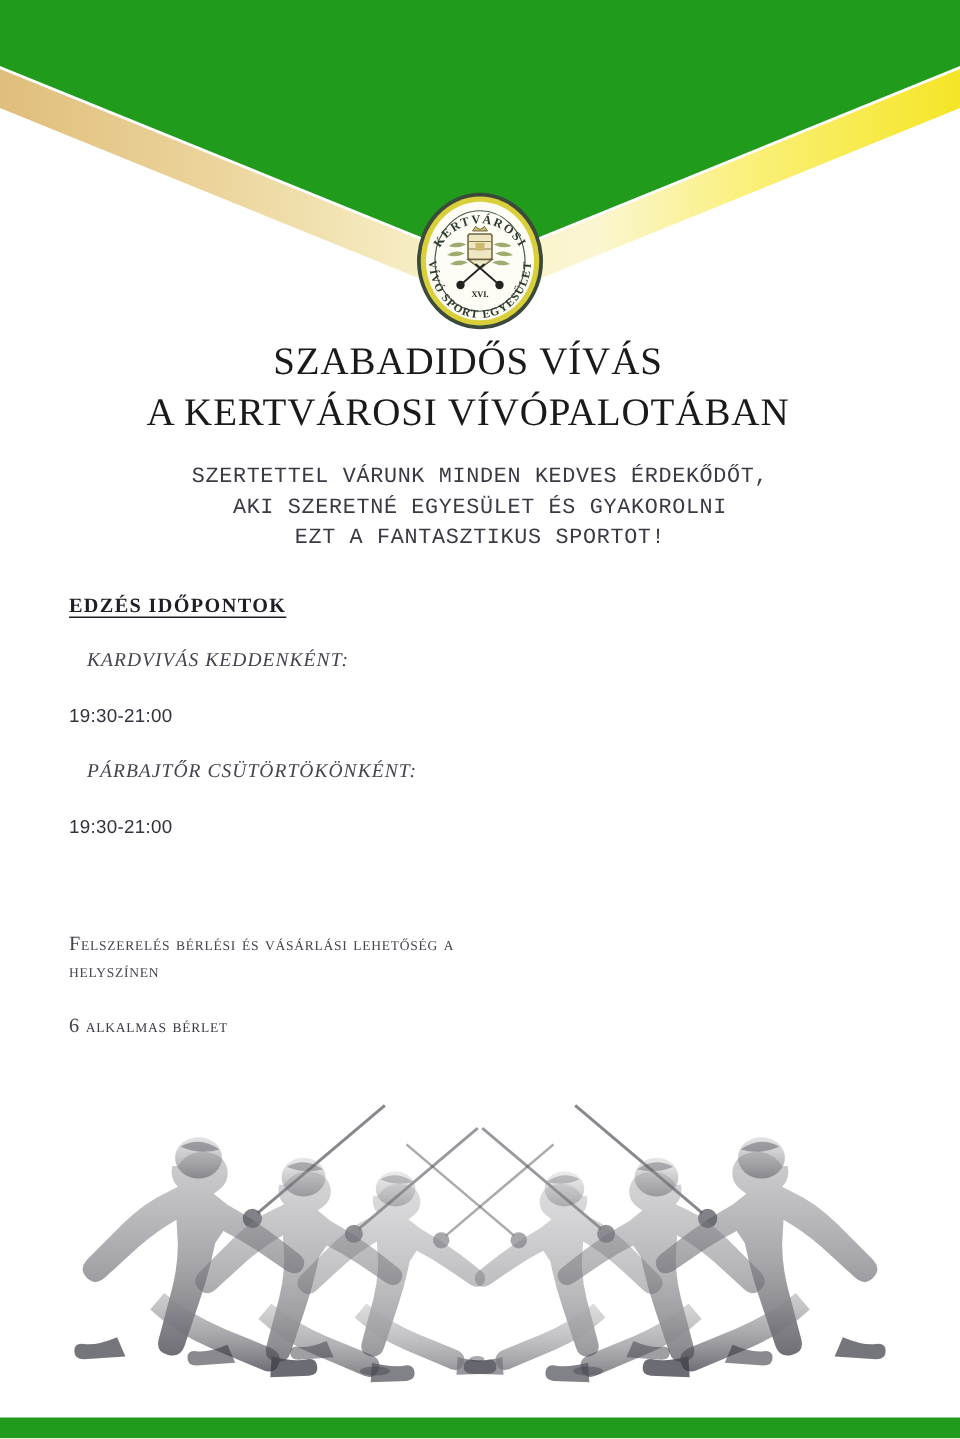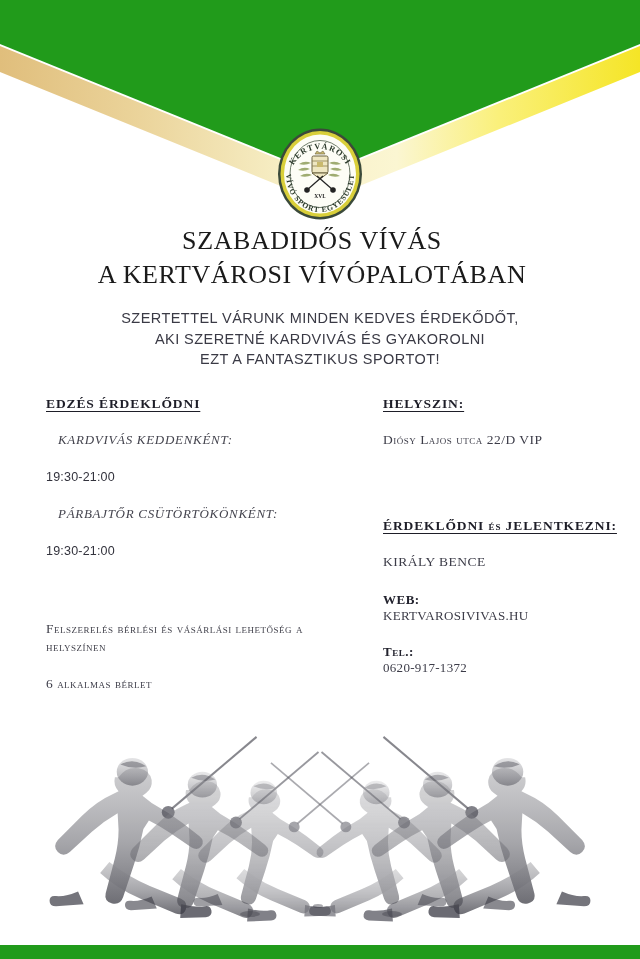--- a/index.html
+++ b/index.html
@@ -55,21 +55,21 @@
   }
 
   .subtitle-block {
     position: absolute;
     left: 0;
     top: 308px;
     width: 640px;
     text-align: center;
   }
   .subtitle-line {
-    font-family: Liberation Sans, sans-serif;
+    font-family: Liberation Mono, monospace;
     font-size: 14.5px;
     letter-spacing: 0.45px;
     color: #3a3a45;
     line-height: 1.42;
     white-space: nowrap;
   }
 
   
   .col-left {
     position: absolute;
@@ -234,46 +234,35 @@
     </svg>
   </div>
 
   <div class="title-block">
     <div class="title-line">SZABADIDŐS VÍVÁS</div>
     <div class="title-line">A KERTVÁROSI VÍVÓPALOTÁBAN</div>
   </div>
 
   <div class="subtitle-block">
     <div class="subtitle-line">SZERTETTEL VÁRUNK MINDEN KEDVES ÉRDEKŐDŐT,</div>
-    <div class="subtitle-line">AKI SZERETNÉ KARDVIVÁS ÉS GYAKOROLNI</div>
+    <div class="subtitle-line">AKI SZERETNÉ EGYESÜLET ÉS GYAKOROLNI</div>
     <div class="subtitle-line">EZT A FANTASZTIKUS SPORTOT!</div>
   </div>
 
   <div class="col-left">
-    <div class="sec-head">EDZÉS ÉRDEKLŐDNI</div>
+    <div class="sec-head">EDZÉS IDŐPONTOK</div>
     <div class="italic-line">KARDVIVÁS KEDDENKÉNT:</div>
     <div class="time-line">19:30-21:00</div>
     <div class="italic-line">PÁRBAJTŐR CSÜTÖRTÖKÖNKÉNT:</div>
     <div class="time-line">19:30-21:00</div>
     <div class="spacer-lg"></div>
     <div class="sc-line">Felszerelés bérlési és vásárlási lehetőség a helyszínen</div>
     <div class="plain-line">6 alkalmas bérlet</div>
   </div>
 
-  <div class="col-right">
-    <div class="sec-head">HELYSZIN:</div>
-    <div class="plain-line">Diósy Lajos utca 22/D VIP</div>
-    <div style="height:48px"></div>
-    <div class="sec-head">ÉRDEKLŐDNI és JELENTKEZNI:</div>
-    <div class="plain-line">KIRÁLY BENCE</div>
-    <div class="lbl-bold">WEB:</div>
-    <div class="val-under">KERTVAROSIVIVAS.HU</div>
-    <div class="lbl-bold">Tel.:</div>
-    <div class="val-under">0620-917-1372</div>
-  </div>
 
   <div class="fencers">
     <svg width="640" height="248" viewBox="0 0 640 248">
       <defs>
         <linearGradient id="fadeG" x1="0" y1="0" x2="0" y2="1">
           <stop offset="0%" stop-color="#8d8d92" stop-opacity="0.42"></stop>
           <stop offset="55%" stop-color="#6f6f76" stop-opacity="0.62"></stop>
           <stop offset="100%" stop-color="#4a4a52" stop-opacity="0.80"></stop>
         </linearGradient>
         <linearGradient id="fadeG2" x1="0" y1="0" x2="0" y2="1">

